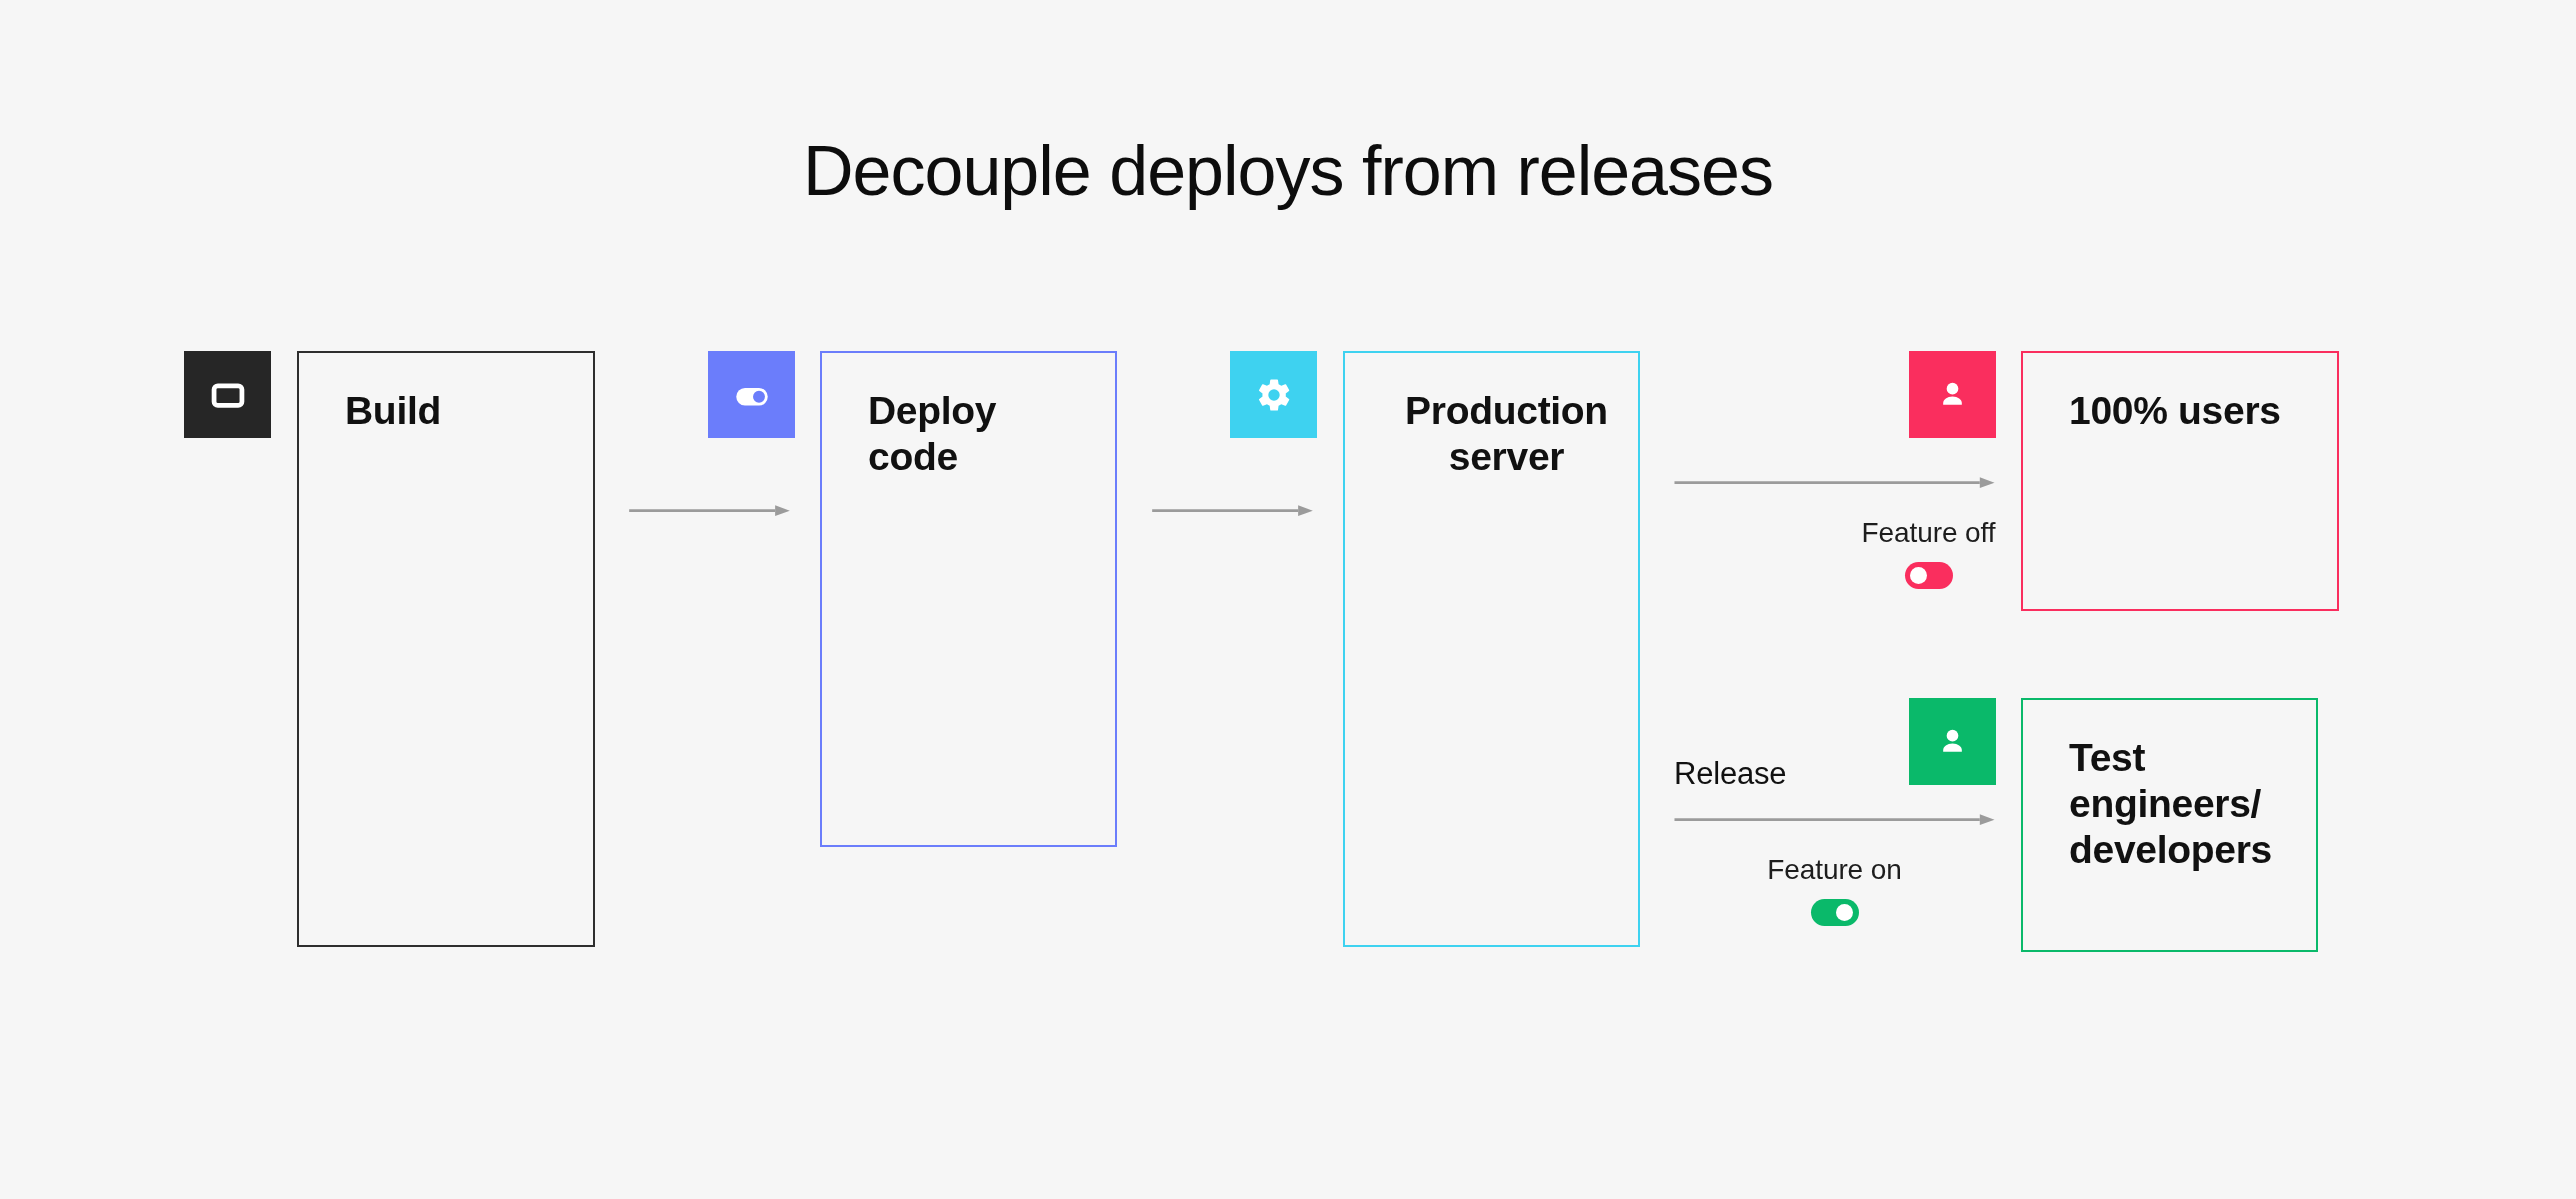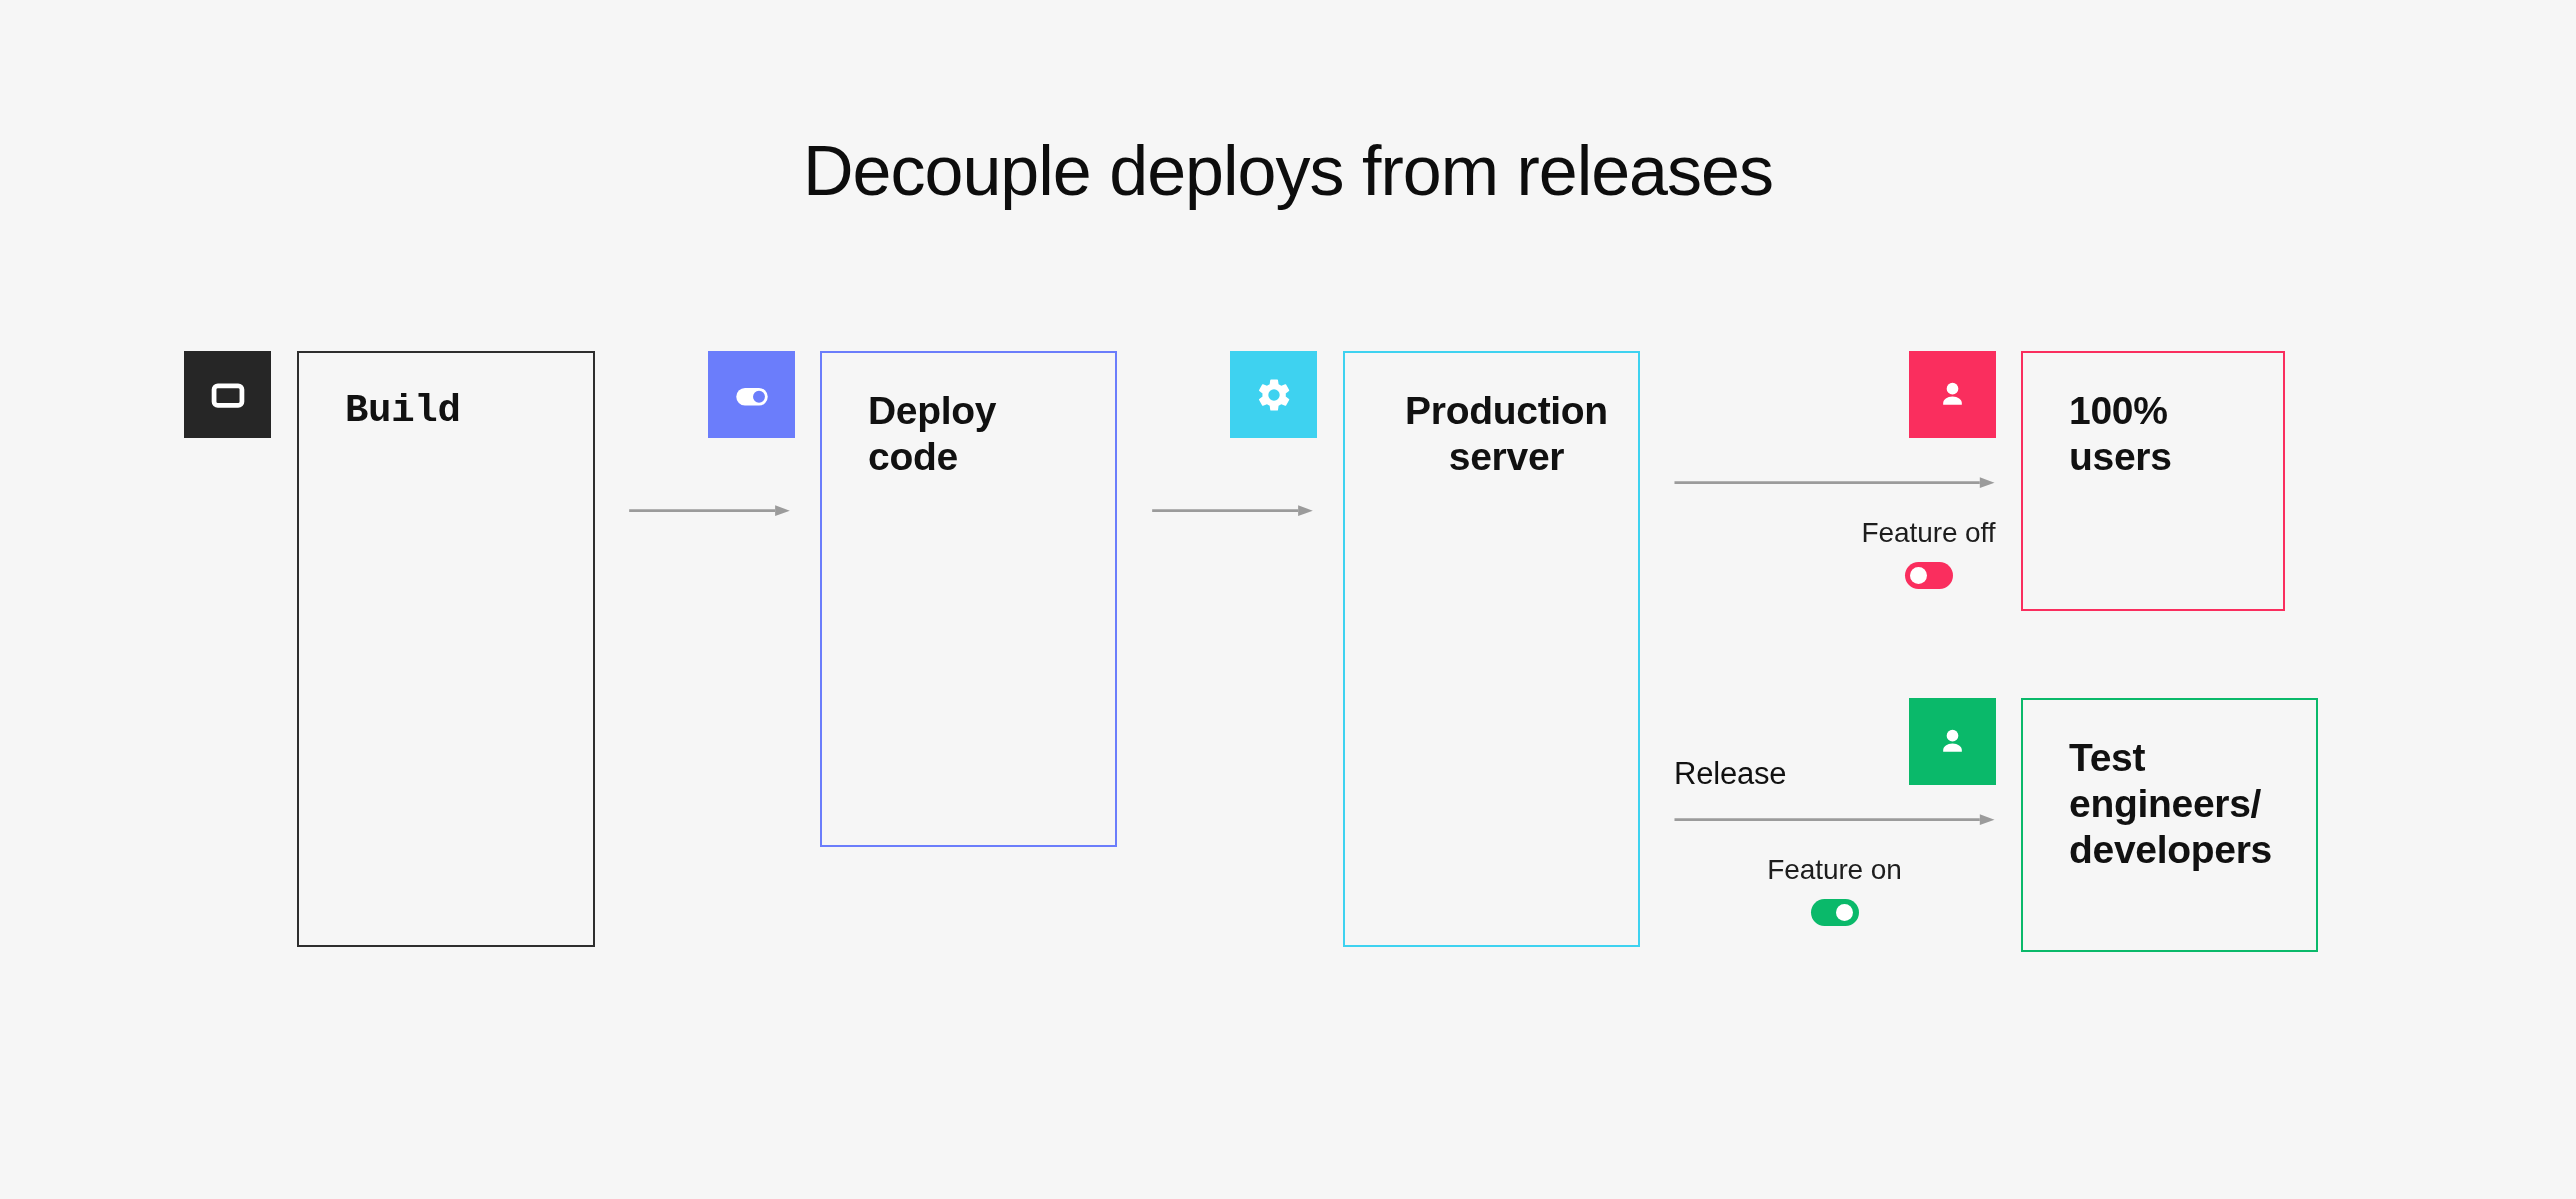--- a/index.html
+++ b/index.html
@@ -49,24 +49,24 @@
     left: 46px;
     top: 35px;
     right: 16px;
     font-size: 39px;
     font-weight: 700;
     color: #111111;
     line-height: 1.18;
     letter-spacing: -0.3px;
   }
 
-  #box-build      { left: 297px;  top: 351px;  width: 298px; height: 596px; border-color: #2e2e2e; font-family: Liberation Mono, monospace; }
+  #box-build      { left: 297px;  top: 351px;  width: 298px; height: 596px; border-color: #2e2e2e; }
   #box-deploy     { left: 820px; top: 351px;  width: 297px; height: 496px; border-color: #6b7dfb; }
   #box-production { left: 1343px; top: 351px;  width: 297px; height: 596px; border-color: #3ed2f0; text-align: center; }
-  #box-users      { left: 2021px; top: 351px;  width: 264px; height: 260px; border-color: #fa2e5e; }
+  #box-users      { left: 2021px; top: 351px;  width: 318px; height: 260px; border-color: #fa2e5e; }
   #box-testers    { left: 2021px; top: 698px; width: 297px; height: 254px; border-color: #0ab96a; }
 
   
   .badge {
     position: absolute;
     width: 87px;
     height: 87px;
     display: flex;
     align-items: center;
     justify-content: center;

